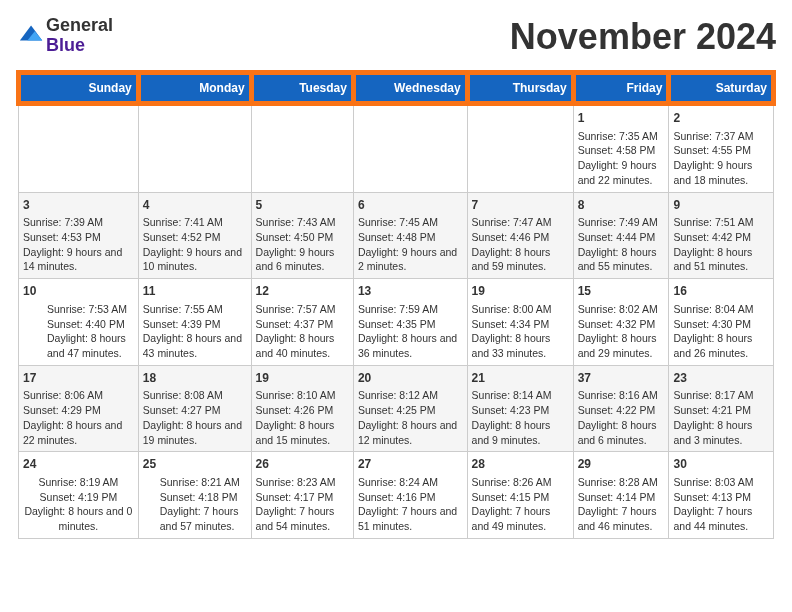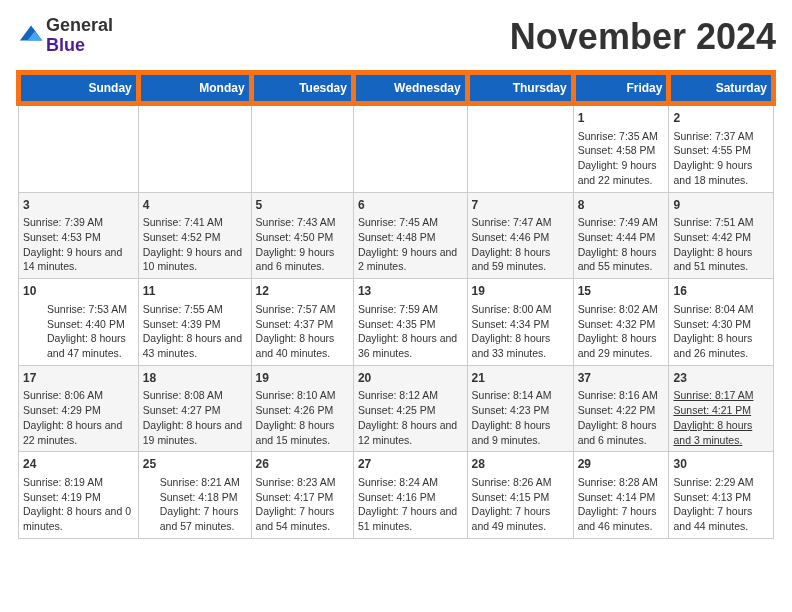--- a/index.html
+++ b/index.html
@@ -257,29 +257,29 @@
 Daylight: 8 hours and 9 minutes.</div>
         </td>
         <td>
           <span class="day-num">37</span>
           <div class="day-info" style="white-space: pre-line;">Sunrise: 8:16 AM
 Sunset: 4:22 PM
 Daylight: 8 hours and 6 minutes.</div>
         </td>
         <td>
           <span class="day-num">23</span>
-          <div class="day-info" style="white-space: pre-line; text-decoration: underline;">Sunrise: 8:17 AM
+          <div class="day-info" style="white-space: pre-line;">Sunrise: 8:17 AM
 Sunset: 4:21 PM
 Daylight: 8 hours and 3 minutes.</div>
         </td>
       </tr>
       <tr>
         <td>
           <span class="day-num">24</span>
-          <div class="day-info" style="white-space: pre-line;">Sunrise: 8:19 AM
+          <div class="day-info" style="white-space: pre-line; text-align: center;">Sunrise: 8:19 AM
 Sunset: 4:19 PM
 Daylight: 8 hours and 0 minutes.</div>
         </td>
         <td>
           <span class="day-num">25</span>
           <div class="day-info" style="white-space: pre-line; margin-left: 17px;">Sunrise: 8:21 AM
 Sunset: 4:18 PM
 Daylight: 7 hours and 57 minutes.</div>
         </td>
         <td>
@@ -301,19 +301,19 @@
 Daylight: 7 hours and 49 minutes.</div>
         </td>
         <td>
           <span class="day-num">29</span>
           <div class="day-info" style="white-space: pre-line;">Sunrise: 8:28 AM
 Sunset: 4:14 PM
 Daylight: 7 hours and 46 minutes.</div>
         </td>
         <td>
           <span class="day-num">30</span>
-          <div class="day-info" style="white-space: pre-line;">Sunrise: 2:29 AM
+          <div class="day-info" style="white-space: pre-line;">Sunrise: 8:03 AM
 Sunset: 4:13 PM
 Daylight: 7 hours and 44 minutes.</div>
         </td>
       </tr>
     </tbody>
 </table>
 
 </body></html>

